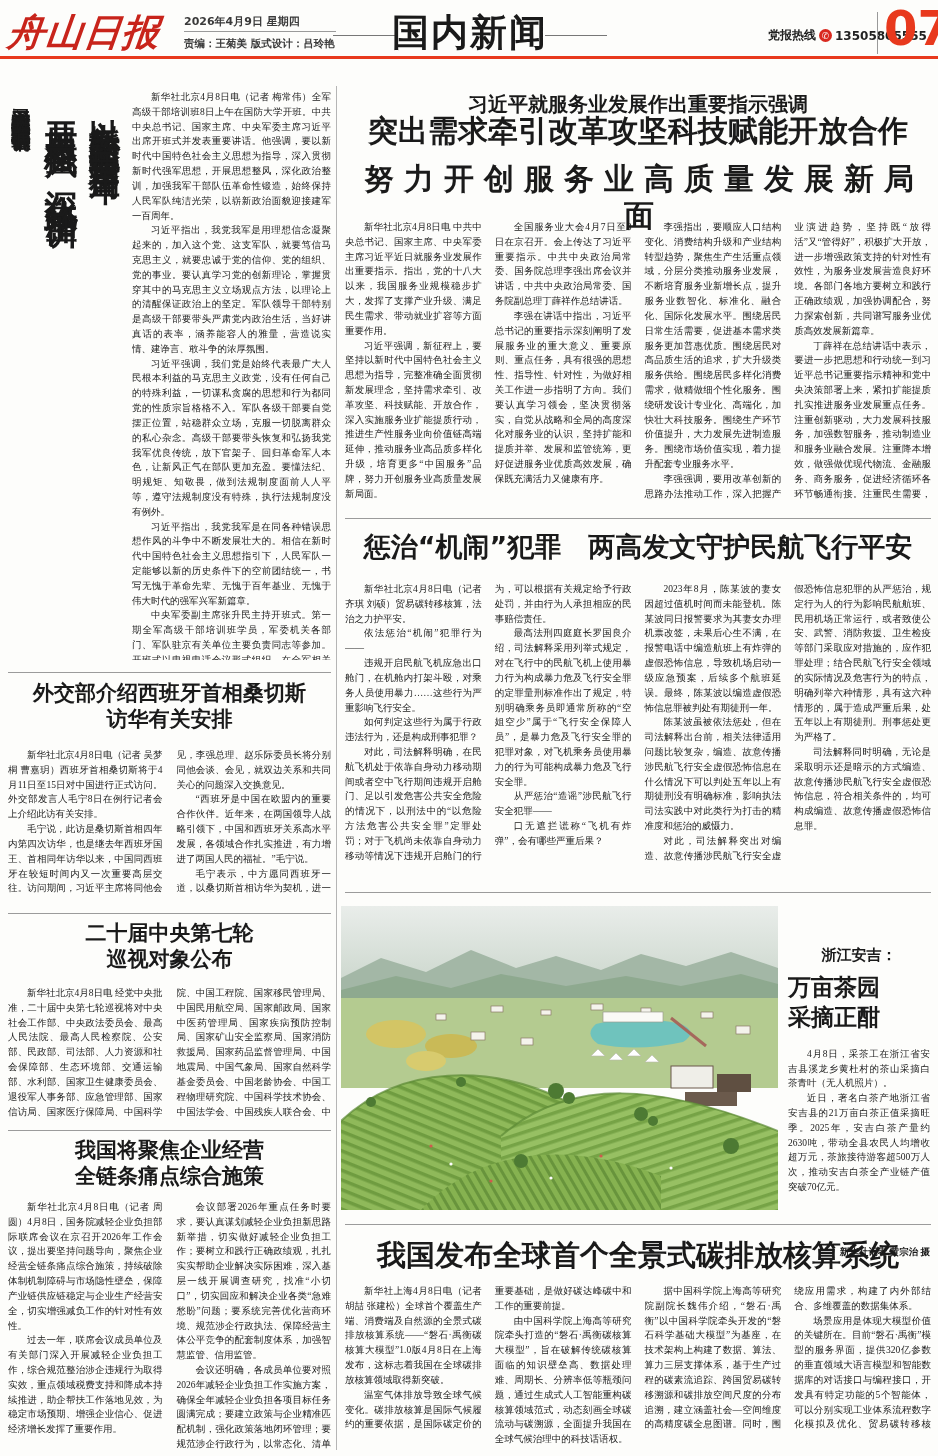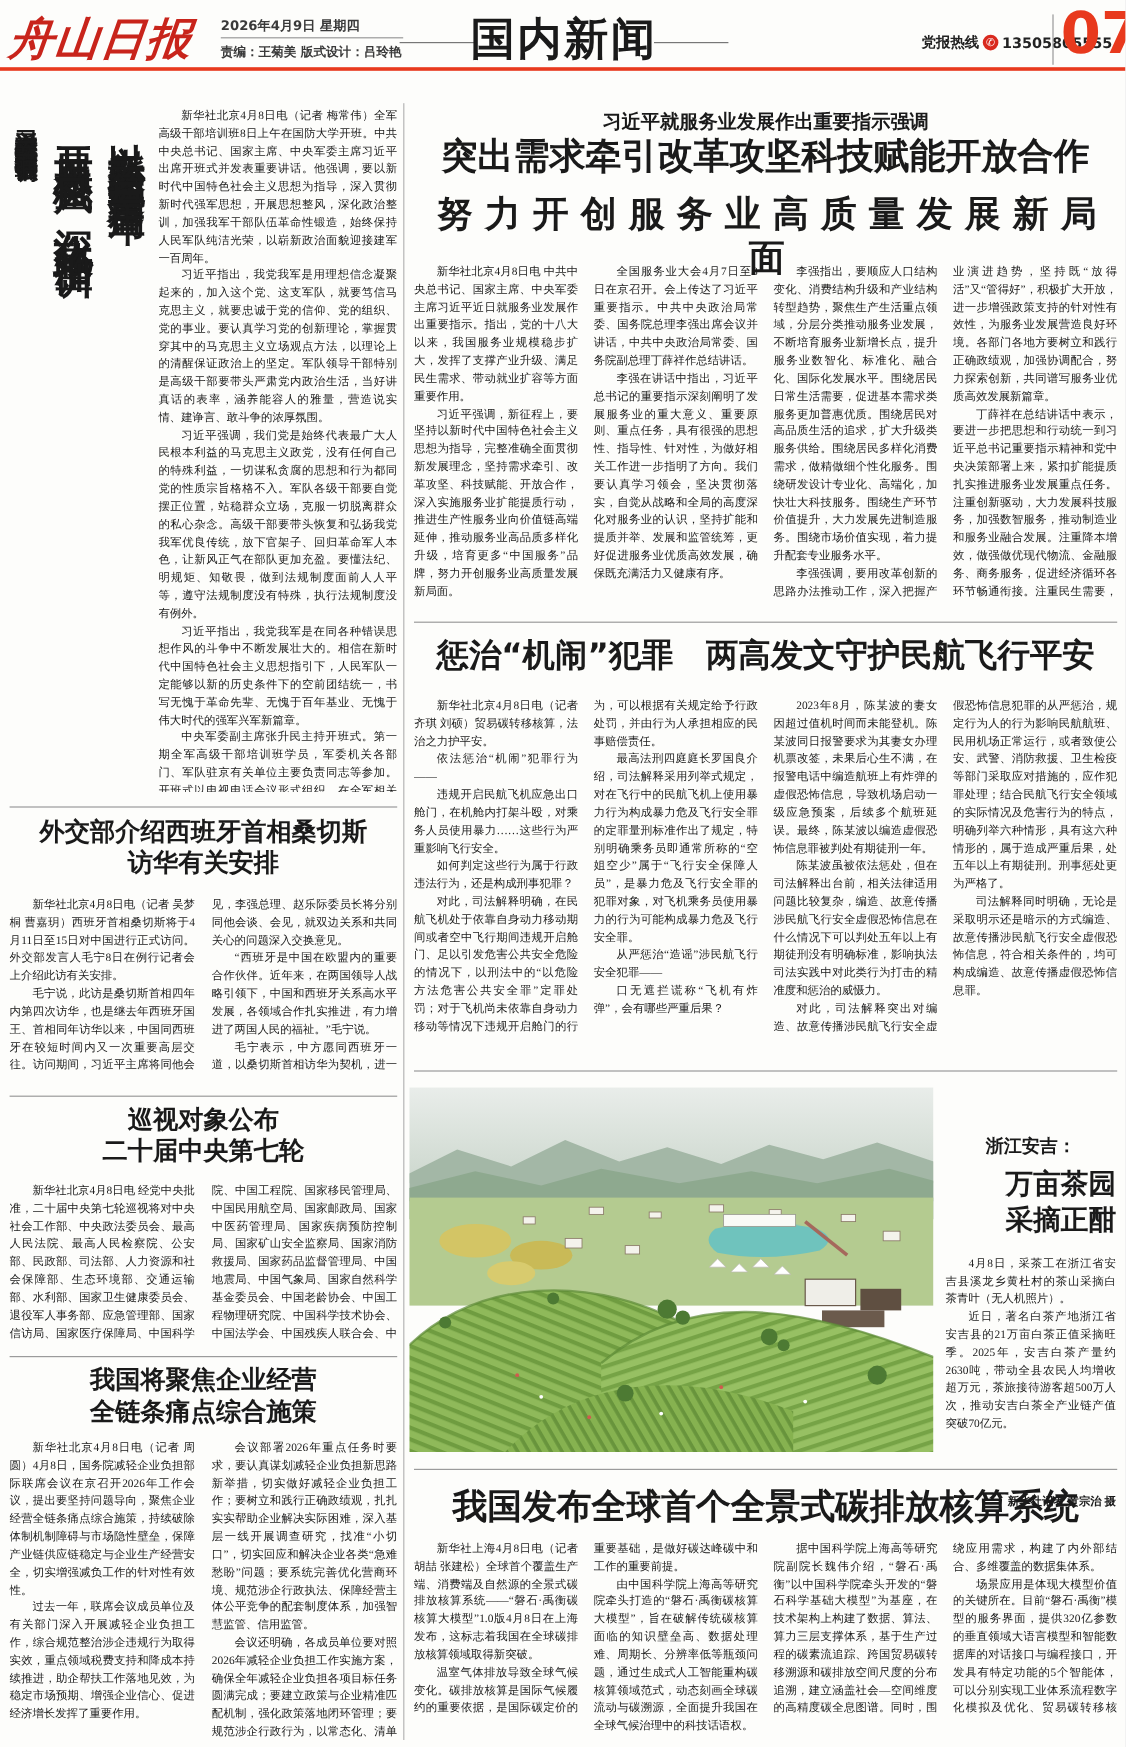--- a/index.html
+++ b/index.html
@@ -32,21 +32,21 @@
   .body-text .para{margin:0;text-indent:2em;}
   .sec-title{position:absolute;text-align:center;font-weight:900;font-family:"DejaVu Sans",sans-serif;
         line-height:1.22;}
   .cols-2{column-count:2;column-gap:14px;}
   .cols-4{column-count:4;column-gap:13px;}
   
   .v-text{position:absolute;writing-mode:vertical-rl;font-family:"DejaVu Sans",sans-serif;
         font-weight:900;overflow:hidden;}
   
   .tea-kicker{font-size:15px;font-weight:900;text-align:center;font-family:"DejaVu Sans",sans-serif;}
-  .tea-title{font-size:23px;font-weight:900;text-align:right;line-height:1.3;
+  .tea-title{font-size:23px;font-weight:900;text-align:left;line-height:1.3;
         font-family:"DejaVu Sans",sans-serif;}
   .credit{text-indent:0;text-align:right;font-weight:bold;margin-top:48px;}
   .photo-frame{position:absolute;left:341px;top:906px;width:437px;height:304px;overflow:hidden;}
 </style>
 </head>
 <body>
 
 <div class="page">
 
   <div class="logo">舟山日报</div>
@@ -85,43 +85,43 @@
   <div class="body-text cols-2" style="position:absolute;left:8px;top:748px;width:323px;height:158px;">
       <p class="para">新华社北京4月8日电（记者 吴梦桐 曹嘉玥）西班牙首相桑切斯将于4月11日至15日对中国进行正式访问。外交部发言人毛宁8日在例行记者会上介绍此访有关安排。</p>
       <p class="para">毛宁说，此访是桑切斯首相四年内第四次访华，也是继去年西班牙国王、首相同年访华以来，中国同西班牙在较短时间内又一次重要高层交往。访问期间，习近平主席将同他会见，李强总理、赵乐际委员长将分别同他会谈、会见，就双边关系和共同关心的问题深入交换意见。</p>
       <p class="para">“西班牙是中国在欧盟内的重要合作伙伴。近年来，在两国领导人战略引领下，中国和西班牙关系高水平发展，各领域合作扎实推进，有力增进了两国人民的福祉。”毛宁说。</p>
       <p class="para">毛宁表示，中方愿同西班牙一道，以桑切斯首相访华为契机，进一步深化战略互信，密切交流合作，加强多边协调，推动两国关系百尺竿头、更进一步，为维护世界和平稳定贡献更多正能量。</p>
     </div>
 
   <div class="divider" style="left:8px;top:913px;width:323px;"></div>
 
   <div class="sec-title" style="left:8px;top:921px;width:323px;font-size:21px;">
+    <div>二十届中央第七轮</div>
     <div>巡视对象公布</div>
-    <div>二十届中央第七轮</div>
   </div>
   <div class="body-text cols-2" style="position:absolute;left:8px;top:986px;width:323px;height:140px;">
       <p class="para">新华社北京4月8日电 经党中央批准，二十届中央第七轮巡视将对中央社会工作部、中央政法委员会、最高人民法院、最高人民检察院、公安部、民政部、司法部、人力资源和社会保障部、生态环境部、交通运输部、水利部、国家卫生健康委员会、退役军人事务部、应急管理部、国家信访局、国家医疗保障局、中国科学院、中国工程院、国家移民管理局、中国民用航空局、国家邮政局、国家中医药管理局、国家疾病预防控制局、国家矿山安全监察局、国家消防救援局、国家药品监督管理局、中国地震局、中国气象局、国家自然科学基金委员会、中国老龄协会、中国工程物理研究院、中国科学技术协会、中国法学会、中国残疾人联合会、中国红十字会总会、中国农业科学院等36家单位党组织开展常规巡视。</p>
     </div>
 
   <div class="divider" style="left:8px;top:1130px;width:323px;"></div>
 
   <div class="sec-title" style="left:8px;top:1138px;width:323px;font-size:21px;">
     <div>我国将聚焦企业经营</div>
     <div>全链条痛点综合施策</div>
   </div>
   <div class="body-text cols-2" style="position:absolute;left:8px;top:1200px;width:323px;height:252px;">
       <p class="para">新华社北京4月8日电（记者 周圆）4月8日，国务院减轻企业负担部际联席会议在京召开2026年工作会议，提出要坚持问题导向，聚焦企业经营全链条痛点综合施策，持续破除体制机制障碍与市场隐性壁垒，保障产业链供应链稳定与企业生产经营安全，切实增强减负工作的针对性有效性。</p>
       <p class="para">过去一年，联席会议成员单位及有关部门深入开展减轻企业负担工作，综合规范整治涉企违规行为取得实效，重点领域税费支持和降成本持续推进，助企帮扶工作落地见效，为稳定市场预期、增强企业信心、促进经济增长发挥了重要作用。</p>
       <p class="para">会议部署2026年重点任务时要求，要认真谋划减轻企业负担新思路新举措，切实做好减轻企业负担工作；要树立和践行正确政绩观，扎扎实实帮助企业解决实际困难，深入基层一线开展调查研究，找准“小切口”，切实回应和解决企业各类“急难愁盼”问题；要系统完善优化营商环境、规范涉企行政执法、保障经营主体公平竞争的配套制度体系，加强智慧监管、信用监管。</p>
       <p class="para">会议还明确，各成员单位要对照2026年减轻企业负担工作实施方案，确保全年减轻企业负担各项目标任务圆满完成；要建立政策与企业精准匹配机制，强化政策落地闭环管理；要规范涉企行政行为，以常态化、清单化管理健全制度体系，筑牢企业发展稳定可预期的制度保障；要持续强化企业服务，健全全链条企业服务体系与诉求闭环解决机制。</p>
     </div>
 
   <div class="vrule" style="left:336px;top:86px;height:1364px;"></div>
 
-  <div class="sec-title" style="left:345px;top:92px;width:586px;font-size:16px;font-weight:700;">习近平就服务业发展作出重要指示强调</div>
+  <div class="sec-title" style="left:345px;top:92px;width:586px;font-size:20px;font-weight:700;">习近平就服务业发展作出重要指示强调</div>
   <div class="sec-title" style="left:345px;top:113px;width:586px;font-size:30px;">突出需求牵引改革攻坚科技赋能开放合作</div>
   <div class="sec-title" style="left:351px;top:161px;width:586px;font-size:30px;letter-spacing:10px;">努力开创服务业高质量发展新局面</div>
   <div class="body-text cols-4" style="position:absolute;left:345px;top:220px;width:586px;height:292px;">
       <p class="para">新华社北京4月8日电 中共中央总书记、国家主席、中央军委主席习近平近日就服务业发展作出重要指示。指出，党的十八大以来，我国服务业规模稳步扩大，发挥了支撑产业升级、满足民生需求、带动就业扩容等方面重要作用。</p>
       <p class="para">习近平强调，新征程上，要坚持以新时代中国特色社会主义思想为指导，完整准确全面贯彻新发展理念，坚持需求牵引、改革攻坚、科技赋能、开放合作，深入实施服务业扩能提质行动，推进生产性服务业向价值链高端延伸，推动服务业高品质多样化升级，培育更多“中国服务”品牌，努力开创服务业高质量发展新局面。</p>
       <p class="para">全国服务业大会4月7日至8日在京召开。会上传达了习近平重要指示。中共中央政治局常委、国务院总理李强出席会议并讲话，中共中央政治局常委、国务院副总理丁薛祥作总结讲话。</p>
       <p class="para">李强在讲话中指出，习近平总书记的重要指示深刻阐明了发展服务业的重大意义、重要原则、重点任务，具有很强的思想性、指导性、针对性，为做好相关工作进一步指明了方向。我们要认真学习领会，坚决贯彻落实，自觉从战略和全局的高度深化对服务业的认识，坚持扩能和提质并举、发展和监管统筹，更好促进服务业优质高效发展，确保既充满活力又健康有序。</p>
       <p class="para">李强指出，要顺应人口结构变化、消费结构升级和产业结构转型趋势，聚焦生产生活重点领域，分层分类推动服务业发展，不断培育服务业新增长点，提升服务业数智化、标准化、融合化、国际化发展水平。围绕居民日常生活需要，促进基本需求类服务更加普惠优质。围绕居民对高品质生活的追求，扩大升级类服务供给。围绕居民多样化消费需求，做精做细个性化服务。围绕研发设计专业化、高端化，加快壮大科技服务。围绕生产环节价值提升，大力发展先进制造服务。围绕市场价值实现，着力提升配套专业服务水平。</p>
       <p class="para">李强强调，要用改革创新的思路办法推动工作，深入把握产业演进趋势，坚持既“放得活”又“管得好”，积极扩大开放，进一步增强政策支持的针对性有效性，为服务业发展营造良好环境。各部门各地方要树立和践行正确政绩观，加强协调配合，努力探索创新，共同谱写服务业优质高效发展新篇章。</p>
       <p class="para">丁薛祥在总结讲话中表示，要进一步把思想和行动统一到习近平总书记重要指示精神和党中央决策部署上来，紧扣扩能提质扎实推进服务业发展重点任务。注重创新驱动，大力发展科技服务，加强数智服务，推动制造业和服务业融合发展。注重降本增效，做强做优现代物流、金融服务、商务服务，促进经济循环各环节畅通衔接。注重民生需要，促进日常生活服务更加便捷、公共服务高效适配、文旅体等服务创新发展，更好满足个性化、多样化、高品质需求。注重增强活力，纵深推进全国统一大市场建设，加强服务业标准化建设，扩大服务业制度型开放。各地区各部门各单位要树立和践行正确政绩观，推动党中央和国务院决策部署落地见效。</p>

